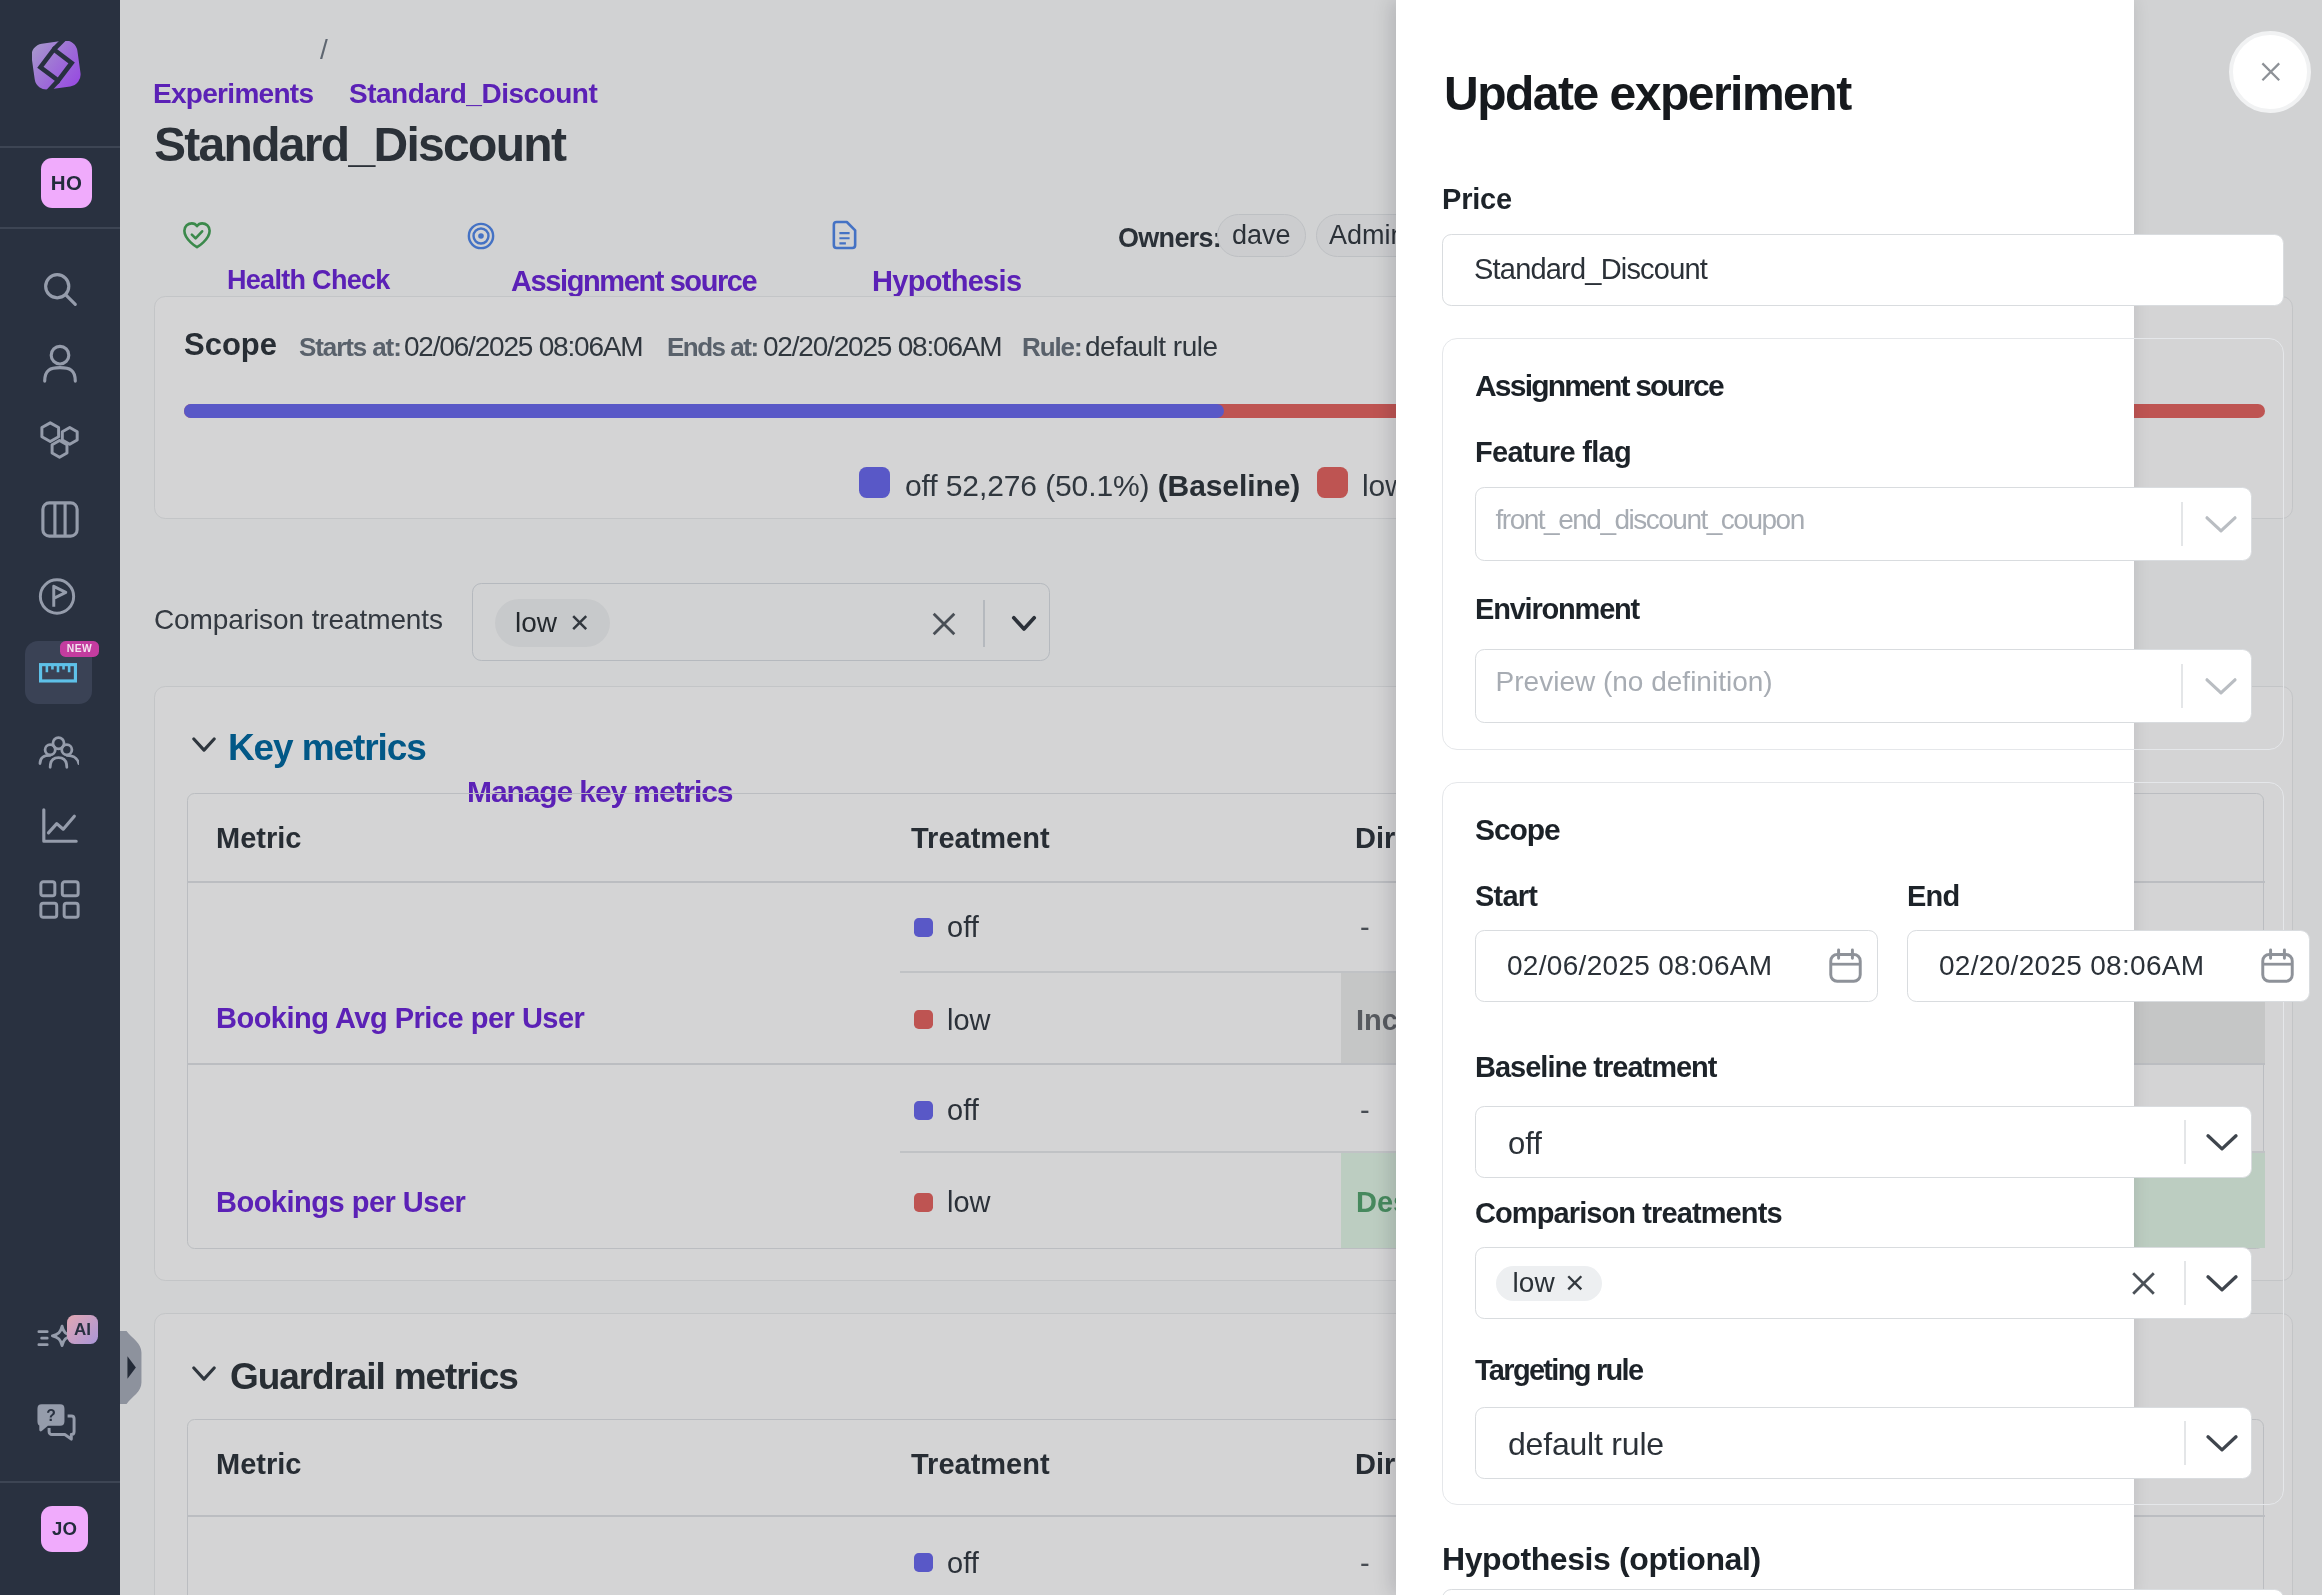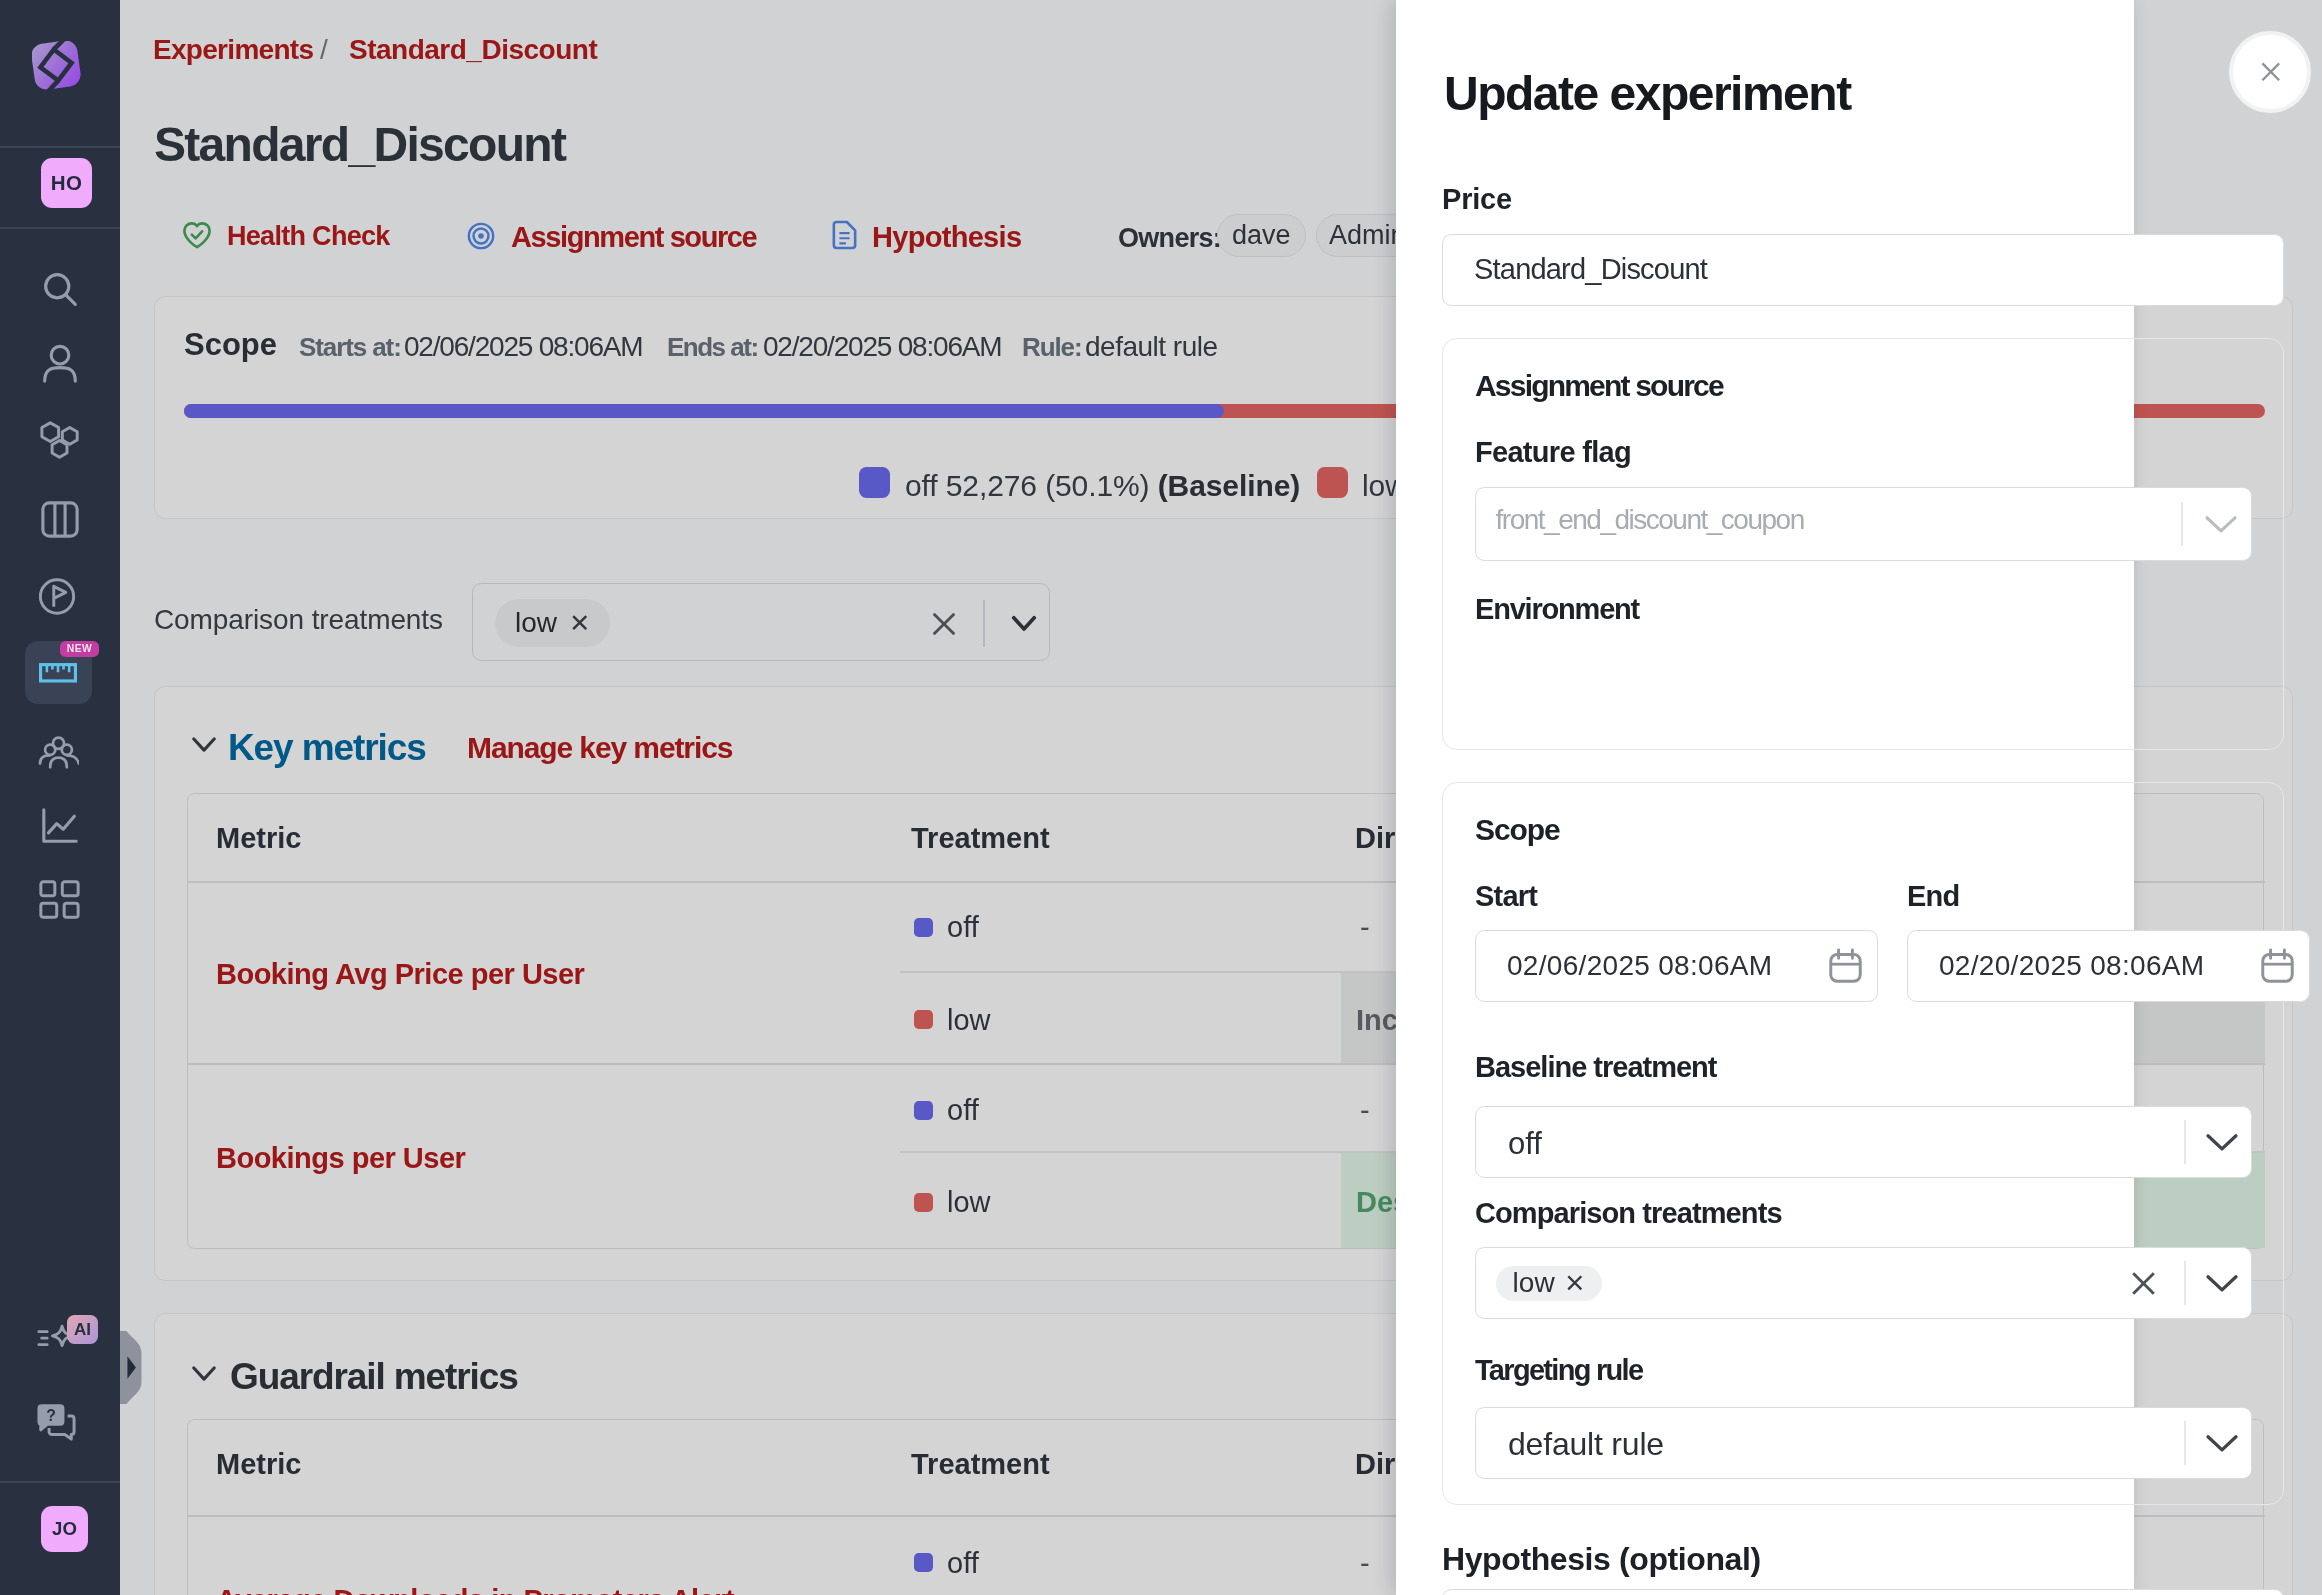--- a/index.html
+++ b/index.html
@@ -1,21 +1,21 @@
 <!DOCTYPE html>
 <html style="font-size:15px"><head>
 <meta charset="utf-8">
 <style>
   * { margin:0; padding:0; box-sizing:border-box; }
   html,body { width:2322px; height:1595px; overflow:hidden; }
   body { font-family:"Liberation Sans", sans-serif; position:relative; background:#fafbfc; }
   .abs { position:absolute; }
   
   #main { position:absolute; left:120px; top:0; width:2202px; height:1595px; background:#fafbfc; }
-  #main .blue { color:#b91c1c; }
+  #main .blue { color:#6d28d9;margin-top:44px; }
   .card { position:absolute; background:#fdfdfe; border:1.9px solid #e9ebee; border-radius:11.2px; }
   #overlay { position:absolute; left:120px; top:0; width:2202px; height:1595px; background:rgba(0,0,0,0.16); z-index:5; }
   
   #sidebar { position:absolute; left:0; top:0; width:120px; height:1595px; background:#293140; z-index:8; }
   #sidebar .hr { position:absolute; left:0; width:120px; height:1.9px; background:#3d4554; }
   .avatar { position:absolute; background:#f0abfc; color:#232c3c; font-weight:bold; display:flex; align-items:center; justify-content:center; border-radius:11.2px;margin-left:8px; }
   
   #drawer { position:absolute; left:1396px; top:0; width:738px; height:1595px; background:#ffffff; z-index:10; box-shadow:-3.7px 0 18.6px rgba(10,15,25,0.16); }
   #drawer .lbl { position:absolute; font-size:29px; font-weight:bold; color:#1d2329; letter-spacing:-0.2px; }
   #drawer .head { position:absolute; font-size:30px; font-weight:bold; color:#1b2127; letter-spacing:-0.2px; }
@@ -164,20 +164,27 @@
     <div class="head" style="left:32px;top:30px;letter-spacing:-1.8px">Assignment source</div>
     <div class="lbl" style="left:32px;top:97px;letter-spacing:-0.7px">Feature flag</div>
     <div class="inp" style="left:32px;top:148px;width:777px;height:74px">
       <div class="abs ph" style="left:19.6px;top:16px;font-size:28px;letter-spacing:-1.5px">front_end_discount_coupon</div>
       <div class="abs" style="left:705px;top:14px;width:1.9px;height:44px;background:#e4e6e8"></div>
       <svg class="abs" style="left:728px;top:27px" width="34" height="19.6" viewBox="0 0 36 21" fill="none" stroke="#b9bdc2" stroke-width="3.4" stroke-linecap="round" stroke-linejoin="round">
           <path d="M3 3 L18 17 L33 3"></path>
         </svg>
     </div>
     <div class="lbl" style="left:32px;top:254px;letter-spacing:-1.2px">Environment</div>
+    <div class="inp" style="left:32px;top:310px;width:777px;height:74px">
+      <div class="abs ph" style="left:19.6px;top:16px;font-size:28px;letter-spacing:0px">Preview (no definition)</div>
+      <div class="abs" style="left:705px;top:14px;width:1.9px;height:44px;background:#e4e6e8"></div>
+      <svg class="abs" style="left:728px;top:27px" width="34" height="19.6" viewBox="0 0 36 21" fill="none" stroke="#b9bdc2" stroke-width="3.4" stroke-linecap="round" stroke-linejoin="round">
+          <path d="M3 3 L18 17 L33 3"></path>
+        </svg>
+    </div>
   </div>
 
   <div class="gbox" style="top:782px;height:723px">
     <div class="head" style="left:32px;top:30px;letter-spacing:-1.1px">Scope</div>
     <div class="lbl" style="left:32px;top:97px;letter-spacing:-0.8px">Start</div>
     <div class="lbl" style="left:464px;top:97px;letter-spacing:-0.8px">End</div>
     <div class="inp" style="left:32px;top:147px;width:403px;height:72px">
       <div class="abs val" style="left:31px;top:18.6px;font-size:28px;letter-spacing:0.3px">02/06/2025 08:06AM</div>
       <svg class="abs" style="left:352px;top:17px" width="35" height="37" viewBox="0 0 38 40" fill="none" stroke="#8e9299" stroke-width="3.2">
         <rect x="3" y="7" width="32" height="29" rx="7"></rect>

